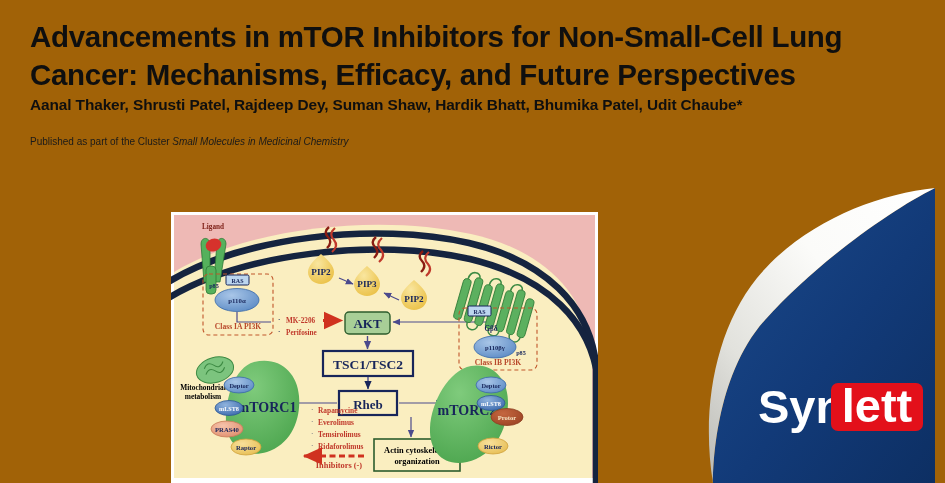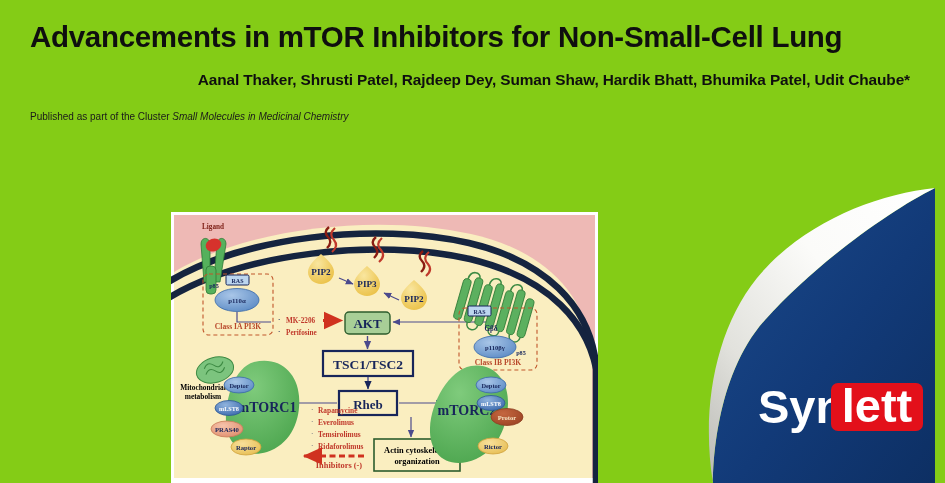--- a/index.html
+++ b/index.html
@@ -11,45 +11,44 @@
     width: 945px;
     height: 483px;
     position: relative;
     overflow: hidden;
     font-family: "Liberation Sans", sans-serif;
     color: #000000;
   }
   #page {
     position: absolute;
     inset: 0;
-    background: #84cc16;
+    background: #a16207;
   }
 
   
   .header {
     position: absolute;
     left: 30px;
     top: 18px;
     width: 880px;
   }
   .title {
     font-size: 29.5px;
     font-weight: bold;
     line-height: 1.28;
     letter-spacing: -0.3px;
     color: #0f0f0f;
     margin: 0;
   }
   .authors {
-    margin-top: 15px;
+    margin-top: 2px;
     font-size: 15.4px;
     font-weight: bold;
     letter-spacing: -0.1px;
     color: #0f0f0f;
-    text-align: right;
   }
   .cluster-line {
     margin-top: 22px;
     font-size: 10px;
     font-weight: normal;
     color: #1a1a1a;
   }
   .cluster-line .em {
     font-style: italic;
   }
@@ -81,20 +80,21 @@
   .logo-svg { display: block; }
 </style>
 </head>
 <body>
 
 <div id="page">
 
   <div class="header">
     <div class="title">
       <div>Advancements in mTOR Inhibitors for Non-Small-Cell Lung</div>
+      <div>Cancer: Mechanisms, Efficacy, and Future Perspectives</div>
     </div>
     <div class="authors">Aanal Thaker, Shrusti Patel, Rajdeep Dey, Suman Shaw, Hardik Bhatt, Bhumika Patel, Udit Chaube*</div>
     <div class="cluster-line">
       <span>Published as part of the Cluster </span><span class="em">Small Molecules in Medicinal Chemistry</span>
     </div>
   </div>
 
   <div class="figure-wrap">
     <div class="figure">
       <svg width="427" height="271" viewBox="0 0 427 271" xmlns="http://www.w3.org/2000/svg">

